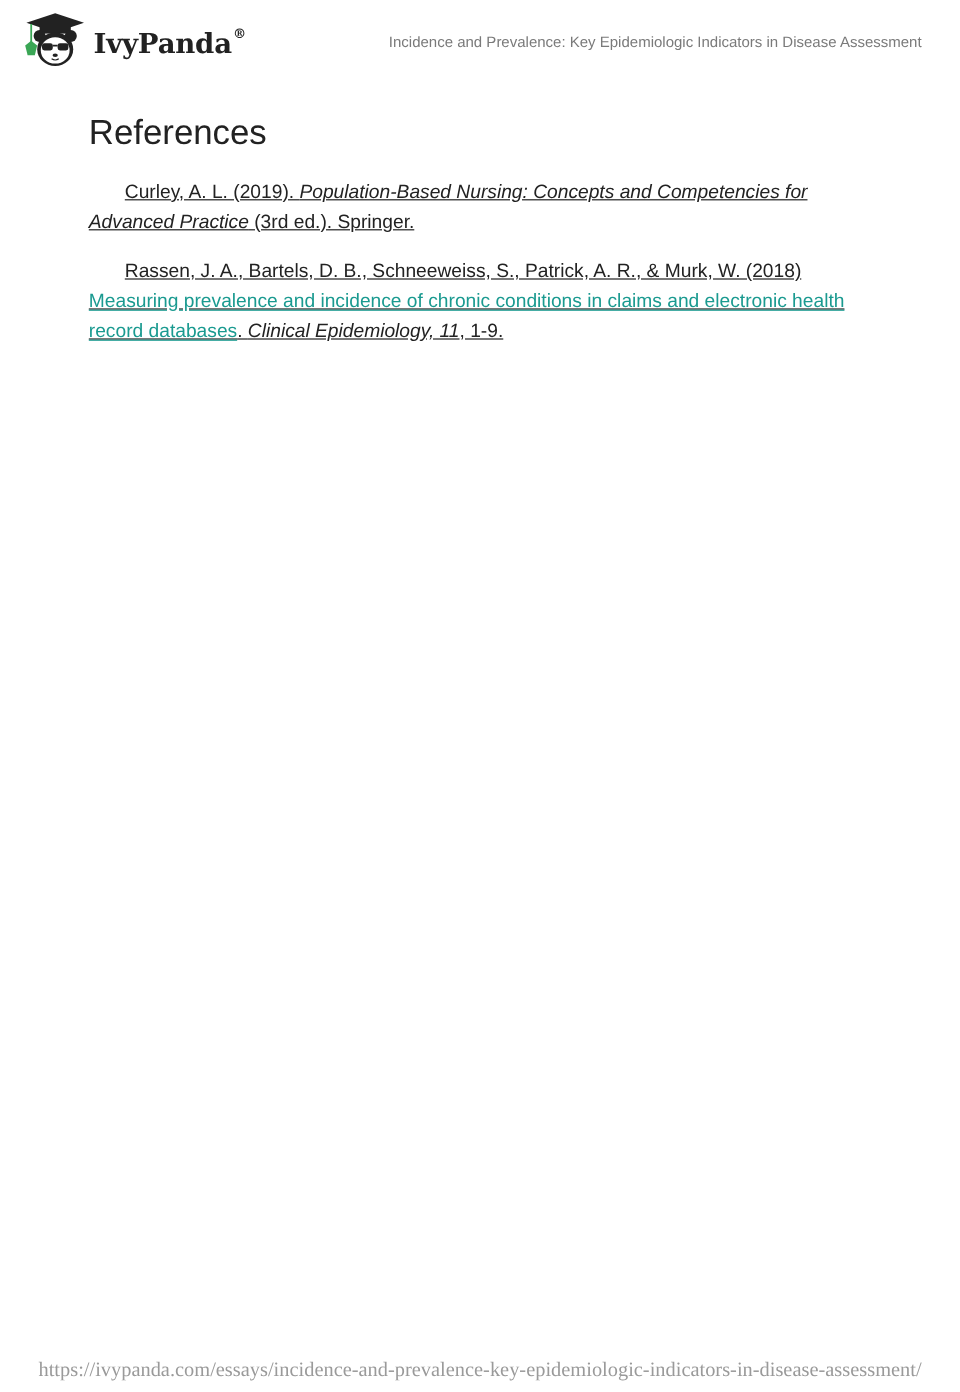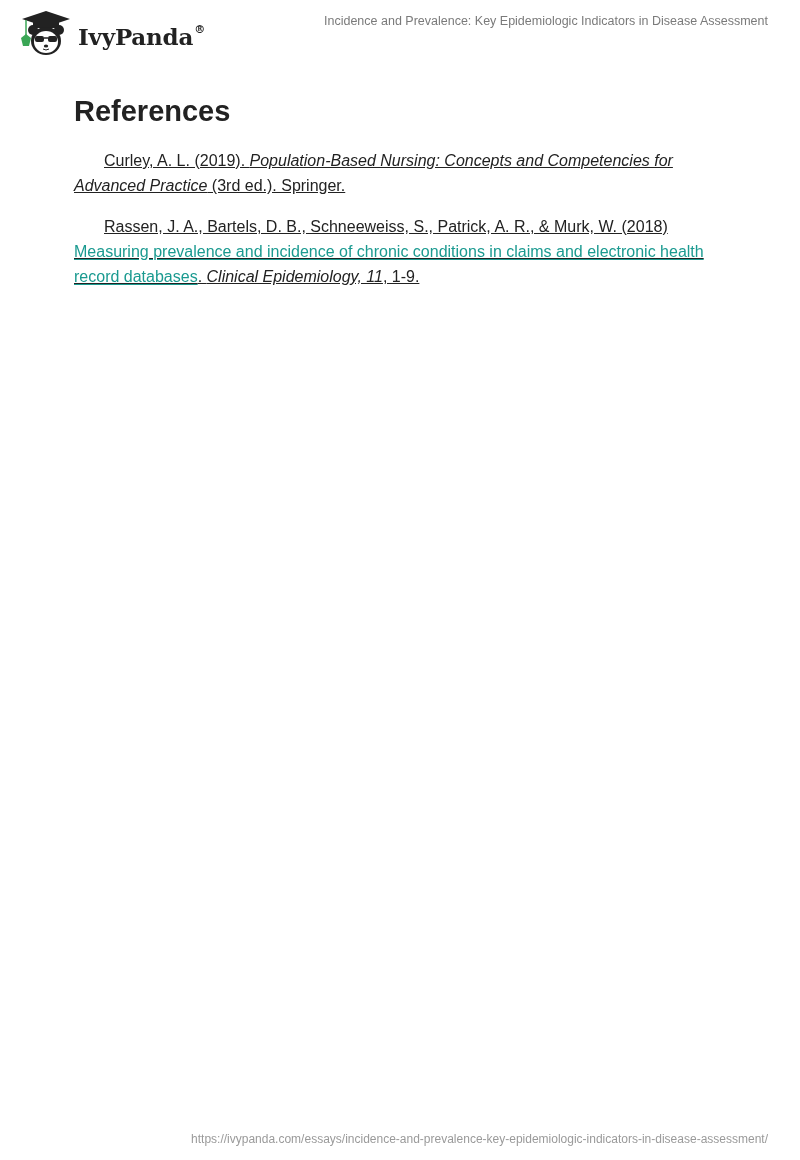--- a/index.html
+++ b/index.html
@@ -46,42 +46,42 @@
     .logo-reg {
       font-size: 11px;
       vertical-align: super;
       position: relative;
       top: -3px;
       margin-left: 1px;
     }
     .doc-title {
       position: absolute;
       right: 32px;
-      top: 14px;
+      top: 28px;
       font-size: 12.5px;
       color: #7a7a7a;
       white-space: nowrap;
     }
     .content {
       position: absolute;
       left: 74px;
       top: 70px;
       width: 660px;
     }
     p.body-text {
       margin: 0;
       font-size: 16px;
       line-height: 25px;
       color: #222222;
     }
     h2.section-title {
       margin: 23px 0 19px 0;
       font-size: 29px;
       line-height: 36px;
-      font-weight: bold;
+      font-weight: normal;
       color: #222222;
     }
     p.ref {
       margin: 0 0 16px 0;
       font-size: 16px;
       line-height: 25px;
       text-indent: 30px;
       color: #222222;
       text-decoration: underline;
     }
@@ -90,23 +90,24 @@
     }
     a.ref-link {
       color: #1a9a90;
       text-decoration: underline;
       text-underline-offset: 2px;
     }
     .footer-url {
       position: absolute;
       right: 32px;
       top: 1132px;
-      font-size: 12px;
+      font-size: 17px;
       color: #9a9a9a;
       white-space: nowrap;
+      font-family: Liberation Serif, serif;
     }
   </style>
 </head>
 <body>
 
 <div class="header">
   <div class="logo">
     <div class="logo-mark">
       <svg width="56" height="50" viewBox="0 0 56 50">
 

